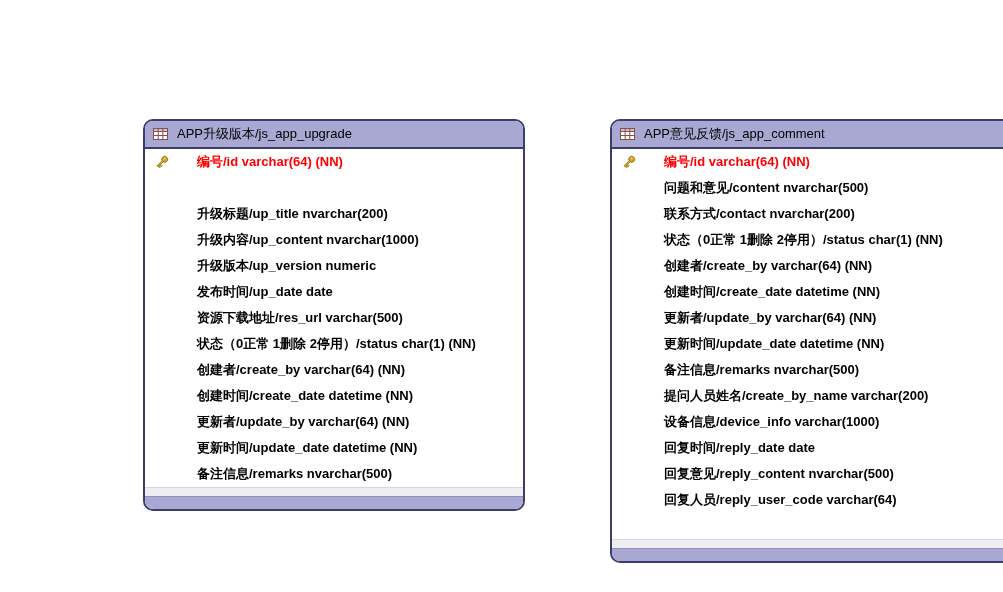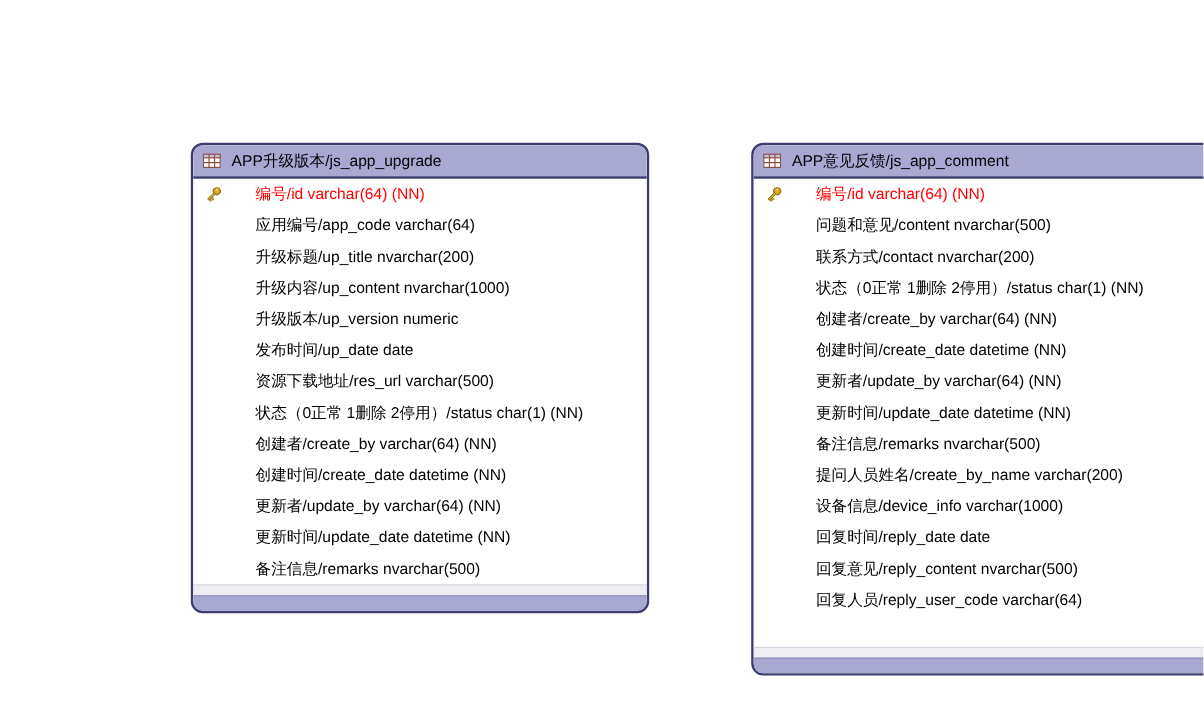--- a/index.html
+++ b/index.html
@@ -11,21 +11,20 @@
     font-family: "Liberation Sans", sans-serif;
     overflow: hidden;
   }
   .db-table {
     position: absolute;
     background: #ffffff;
     border: 2px solid #3c3c6e;
     border-radius: 10px;
     overflow: hidden;
     box-sizing: border-box;
-    margin-left: 16px;
   }
   .db-table-header {
     height: 26px;
     display: flex;
     align-items: center;
     gap: 9px;
     padding: 0 8px;
     background: #a8a8d2;
     border-bottom: 2px solid #3c3c6e;
   }
@@ -46,20 +45,21 @@
     box-sizing: border-box;
     padding-left: 9px;
     display: flex;
     align-items: center;
   }
   .db-row:not(.pk) .key-icon { visibility: hidden; }
   .field-text {
     font-size: 13px;
     color: #000000;
     white-space: nowrap;
+    font-weight: bold;
   }
   .db-row.pk .field-text { color: #ff0000; }
   .db-table-footer-light {
     height: 8px;
     background: #ededf2;
     border-top: 1px solid #d6d6e2;
   }
   .db-table-footer-bar {
     height: 12px;
     background: #a8a8d2;
@@ -106,21 +106,20 @@
       <svg class="key-icon" width="16" height="16" viewBox="0 0 16 16">
         <g transform="rotate(45 8 8)">
           <circle cx="8" cy="4.2" r="2.9" fill="#dea821" stroke="#8a6a12" stroke-width="0.9"></circle>
           <circle cx="7.2" cy="3.4" r="0.9" fill="#f5d36b" stroke="none"></circle>
           <rect x="7.2" y="6.6" width="1.6" height="7.6" fill="#dea821" stroke="#8a6a12" stroke-width="0.7"></rect>
           <rect x="8.8" y="10.6" width="2.2" height="1.2" fill="#dea821" stroke="#8a6a12" stroke-width="0.6"></rect>
           <rect x="8.8" y="12.6" width="1.7" height="1.2" fill="#dea821" stroke="#8a6a12" stroke-width="0.6"></rect>
         </g>
       </svg>
     </span>
-    <span class="field-text">应用编号/app_code varchar(64)</span>
   </div>
 
   <div class="db-row">
     <span class="key-cell">
       <svg class="key-icon" width="16" height="16" viewBox="0 0 16 16">
         <g transform="rotate(45 8 8)">
           <circle cx="8" cy="4.2" r="2.9" fill="#dea821" stroke="#8a6a12" stroke-width="0.9"></circle>
           <circle cx="7.2" cy="3.4" r="0.9" fill="#f5d36b" stroke="none"></circle>
           <rect x="7.2" y="6.6" width="1.6" height="7.6" fill="#dea821" stroke="#8a6a12" stroke-width="0.7"></rect>
           <rect x="8.8" y="10.6" width="2.2" height="1.2" fill="#dea821" stroke="#8a6a12" stroke-width="0.6"></rect>

